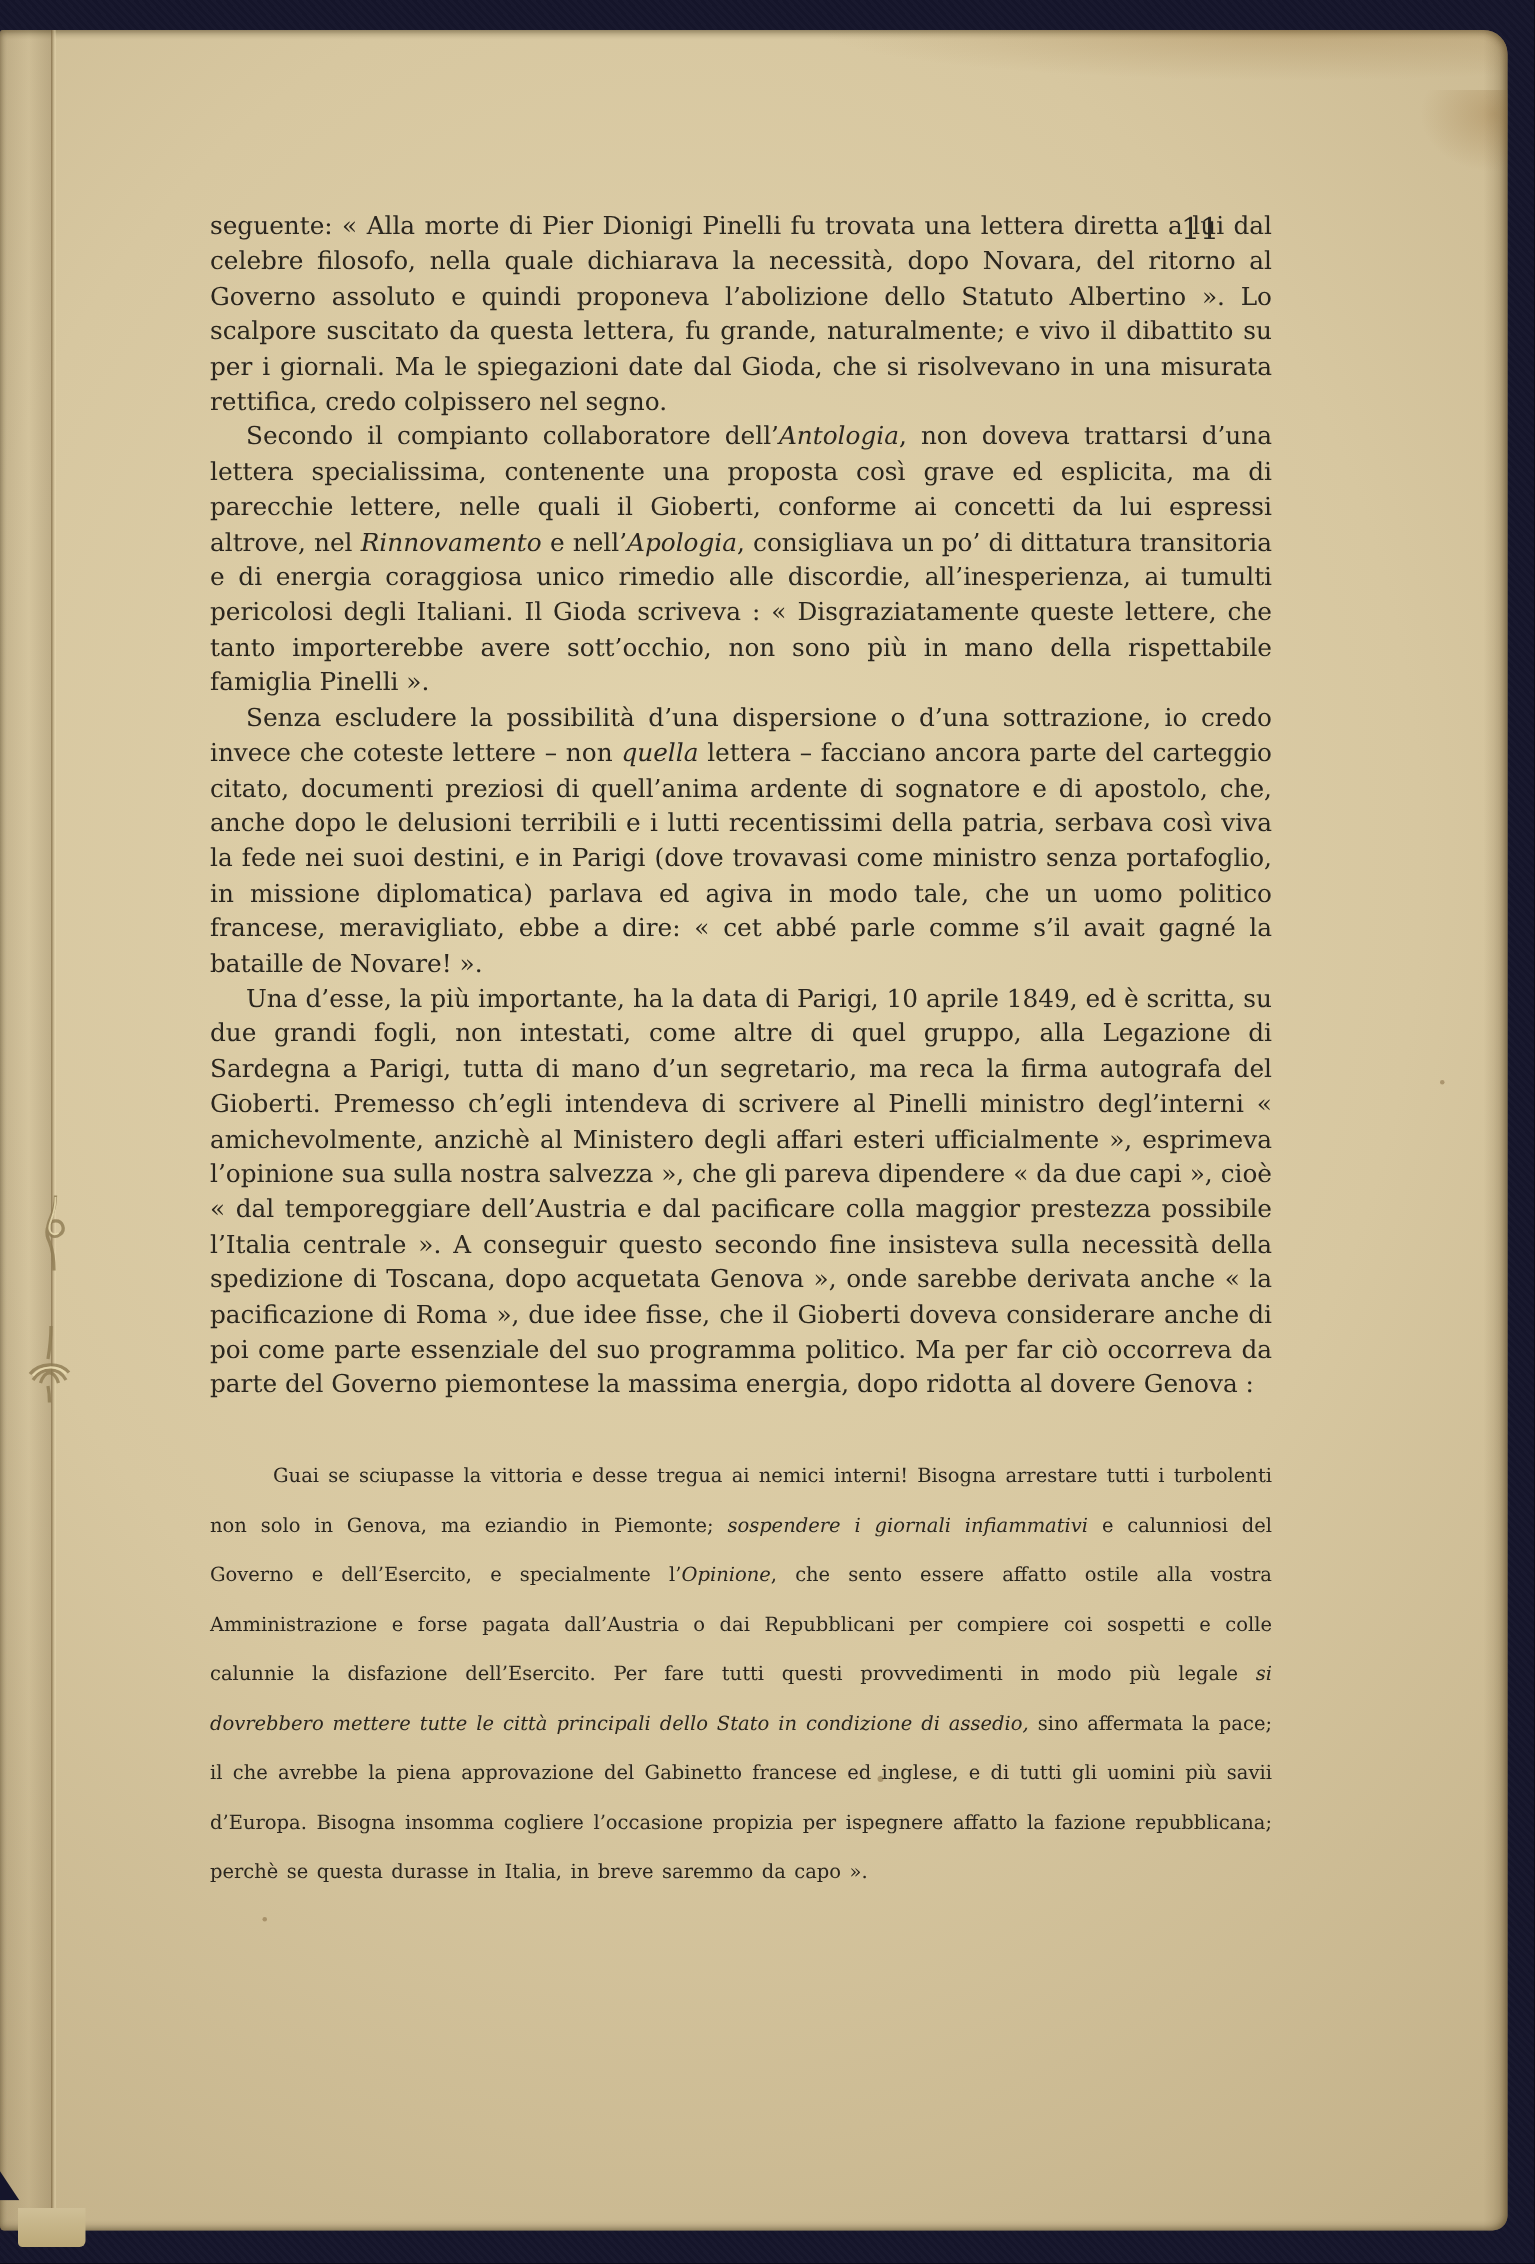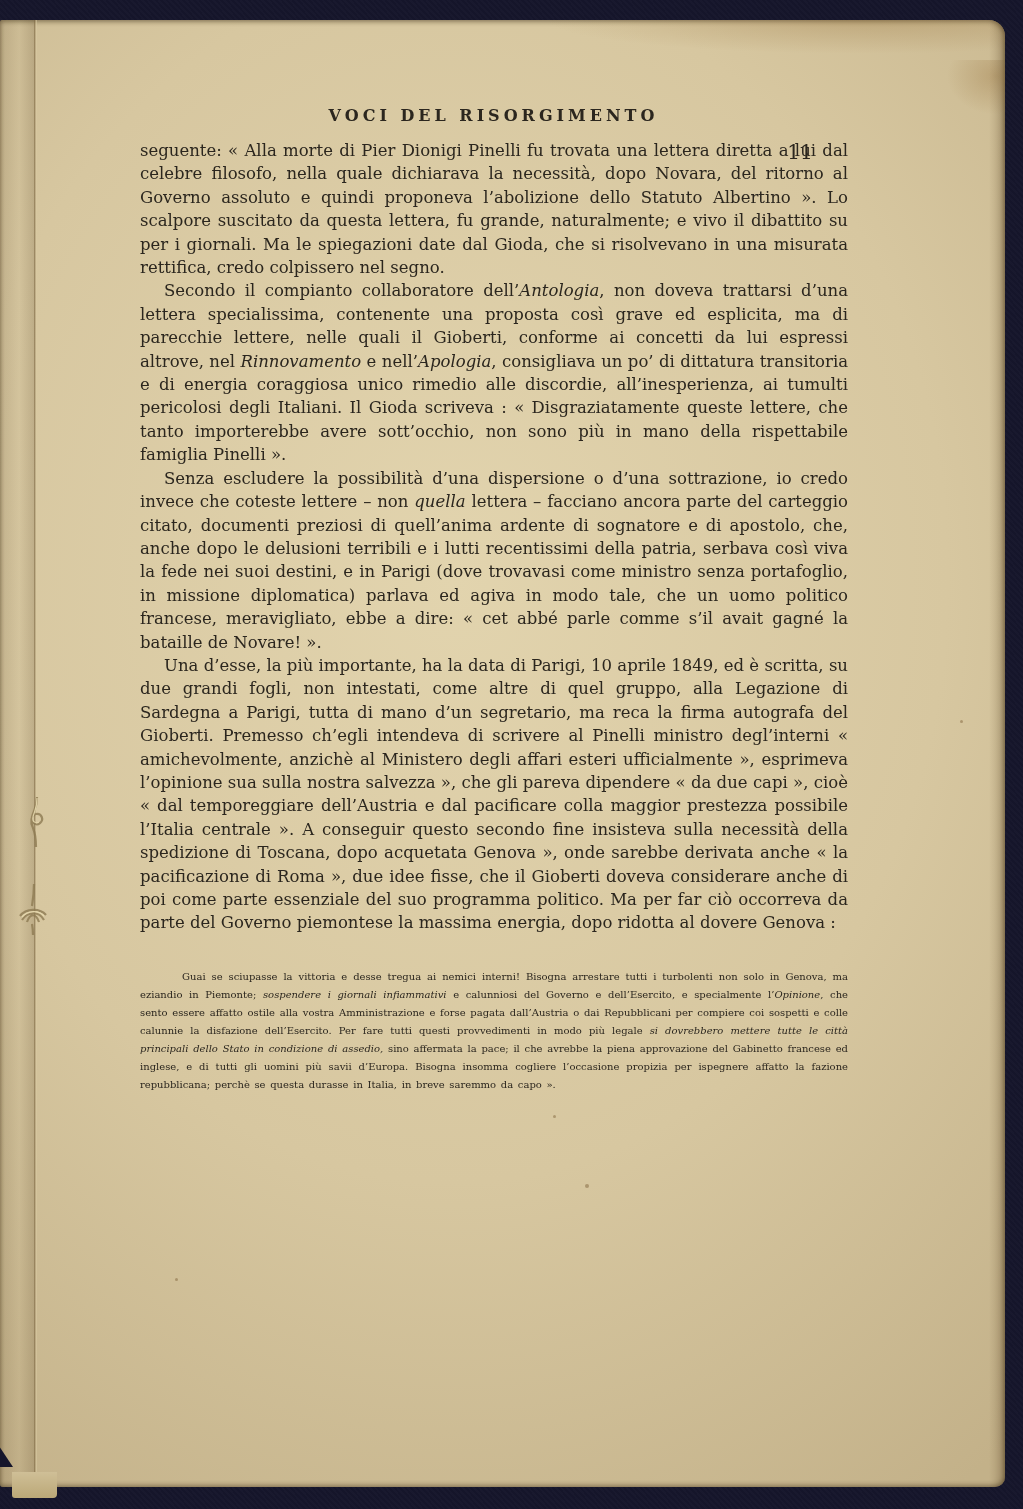--- a/index.html
+++ b/index.html
@@ -84,21 +84,21 @@
   .body-text{
     position:absolute;left:140px;top:119px;width:708px;
     color:var(--ink);
     font-size:16.5px;line-height:23.4px;
     text-align:justify;
   }
   .body-par{text-indent:0;}
   .body-par.indent{text-indent:24px;}
   .block-quote{
     margin-top:33px;
-    font-size:10px;line-height:18px;
+    font-size:13px;line-height:33px;
     text-indent:42px;
     text-align:justify;
     word-spacing:1.5px;
   }
   i{}
 </style>
 </head>
 <body>
 
 <div class="canvas">
@@ -117,21 +117,20 @@
     </div>
     <div class="stitch stitch-2">
       <svg viewBox="0 0 38 54">
         <path d="M20 2 C20 12 19 18 18 24 M6 34 C12 26 26 26 32 33 M8 38 C14 29 25 29 30 38 M13 40 C16 31 22 31 25 40 M18 42 C19 47 19 50 19 53" fill="none" stroke="#8d7a52" stroke-width="2.2" opacity="0.8"></path>
         <path d="M8 35 C14 28 25 28 30 34" fill="none" stroke="#e8daaf" stroke-width="1.4" opacity="0.9"></path>
       </svg>
     </div>
 
     <div class="under-page"></div>
 
-    <div class="running-header">VOCI DEL RISORGIMENTO</div>
     <div class="page-number">11</div>
 
     <div class="body-text">
 
       <p class="body-par"><span>seguente: « Alla morte di Pier Dionigi Pinelli fu trovata una lettera diretta a lui dal celebre filosofo, nella quale dichiarava la necessità, dopo Novara, del ritorno al Governo assoluto e quindi proponeva l’abolizione dello Statuto Albertino ». Lo scalpore suscitato da questa lettera, fu grande, naturalmente; e vivo il dibattito su per i giornali. Ma le spiegazioni date dal Gioda, che si risolvevano in una misurata rettifica, credo colpissero nel segno.</span></p>
         <p class="body-par indent"><span>Secondo il compianto collaboratore dell’</span><i>Antologia</i><span>, non doveva trattarsi d’una lettera specialissima, contenente una proposta così grave ed esplicita, ma di parecchie lettere, nelle quali il Gioberti, conforme ai concetti da lui espressi altrove, nel </span><i>Rinnovamento</i><span> e nell’</span><i>Apologia</i><span>, consigliava un po’ di dittatura transitoria e di energia coraggiosa unico rimedio alle discordie, all’inesperienza, ai tumulti pericolosi degli Italiani. Il Gioda scriveva : « Disgraziatamente queste lettere, che tanto importerebbe avere sott’occhio, non sono più in mano della rispettabile famiglia Pinelli ».</span></p>
         <p class="body-par indent"><span>Senza escludere la possibilità d’una dispersione o d’una sottrazione, io credo invece che coteste lettere – non </span><i>quella</i><span> lettera – facciano ancora parte del carteggio citato, documenti preziosi di quell’anima ardente di sognatore e di apostolo, che, anche dopo le delusioni terribili e i lutti recentissimi della patria, serbava così viva la fede nei suoi destini, e in Parigi (dove trovavasi come ministro senza portafoglio, in missione diplomatica) parlava ed agiva in modo tale, che un uomo politico francese, meravigliato, ebbe a dire: « cet abbé parle comme s’il avait gagné la bataille de Novare! ».</span></p>
         <p class="body-par indent"><span>Una d’esse, la più importante, ha la data di Parigi, 10 aprile 1849, ed è scritta, su due grandi fogli, non intestati, come altre di quel gruppo, alla Legazione di Sardegna a Parigi, tutta di mano d’un segretario, ma reca la firma autografa del Gioberti. Premesso ch’egli intendeva di scrivere al Pinelli ministro degl’interni « amichevolmente, anzichè al Ministero degli affari esteri ufficialmente », esprimeva l’opinione sua sulla nostra salvezza », che gli pareva dipendere « da due capi », cioè « dal temporeggiare dell’Austria e dal pacificare colla maggior prestezza possibile l’Italia centrale ». A conseguir questo secondo fine insisteva sulla necessità della spedizione di Toscana, dopo acquetata Genova », onde sarebbe derivata anche « la pacificazione di Roma », due idee fisse, che il Gioberti doveva considerare anche di poi come parte essenziale del suo programma politico. Ma per far ciò occorreva da parte del Governo piemontese la massima energia, dopo ridotta al dovere Genova :</span></p>
         <div class="block-quote"><span>Guai se sciupasse la vittoria e desse tregua ai nemici interni! Bisogna arrestare tutti i turbolenti non solo in Genova, ma eziandio in Piemonte; </span><i>sospendere i giornali infiammativi</i><span> e calunniosi del Governo e dell’Esercito, e specialmente l’</span><i>Opinione</i><span>, che sento essere affatto ostile alla vostra Amministrazione e forse pagata dall’Austria o dai Repubblicani per compiere coi sospetti e colle calunnie la disfazione dell’Esercito. Per fare tutti questi provvedimenti in modo più legale </span><i>si dovrebbero mettere tutte le città principali dello Stato in condizione di assedio,</i><span> sino affermata la pace; il che avrebbe la piena approvazione del Gabinetto francese ed inglese, e di tutti gli uomini più savii d’Europa. Bisogna insomma cogliere l’occasione propizia per ispegnere affatto la fazione repubblicana; perchè se questa durasse in Italia, in breve saremmo da capo ».</span></div>
     </div>

